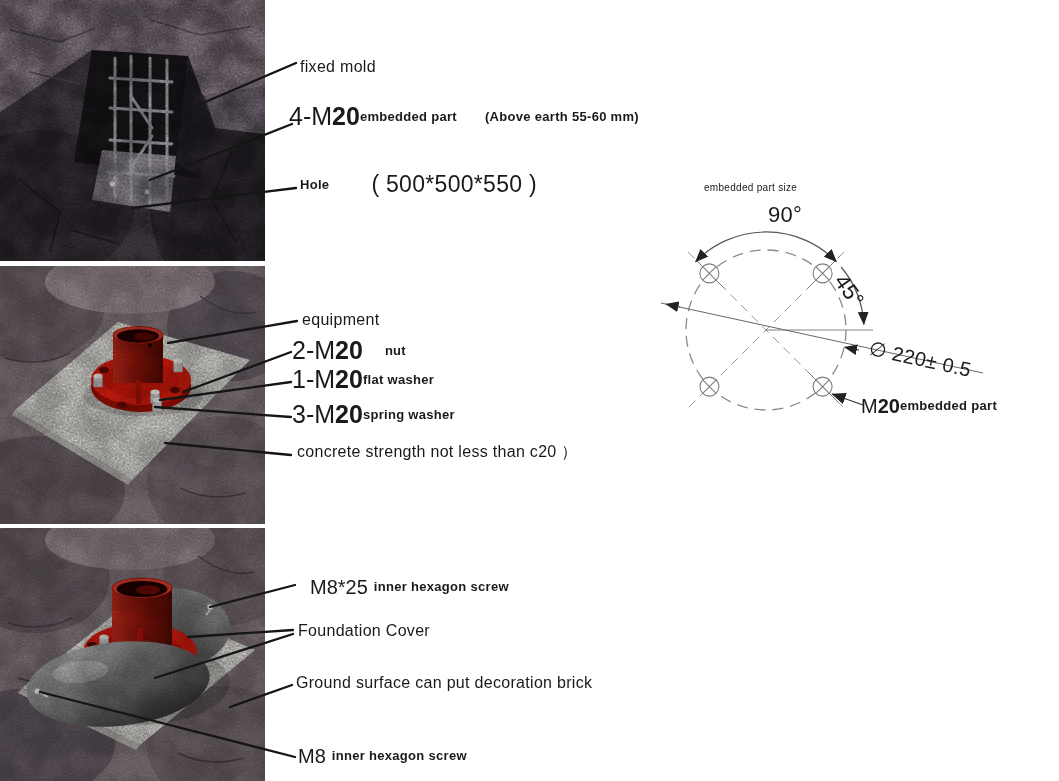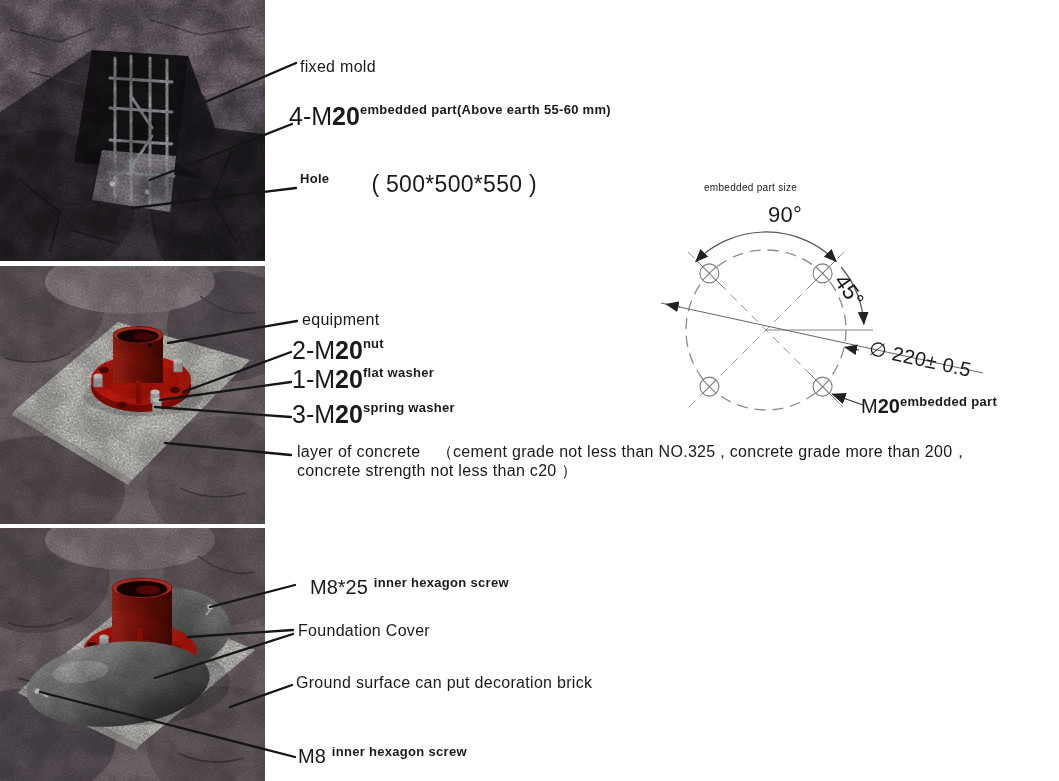--- a/index.html
+++ b/index.html
@@ -3,27 +3,27 @@
 <meta charset="utf-8">
 <style>
   html,body{margin:0;padding:0;background:#ffffff;}
   body{width:1059px;height:781px;position:relative;overflow:hidden;
        font-family:"Liberation Sans", sans-serif;color:#1a1a1a;}
   .photo{position:absolute;left:0;z-index:1;}
   #leaders{position:absolute;left:0;top:0;z-index:4;pointer-events:none;}
   #dimsvg{position:absolute;left:640px;top:170px;z-index:2;}
   .lbl{position:absolute;z-index:6;white-space:nowrap;letter-spacing:.3px;
        font-size:16px;line-height:1.1;}
-  .row{display:flex;align-items:flex-start;}
+  .row{display:flex;align-items:center;}
   .big{font-size:25px;letter-spacing:0;}
   .bignum{font-size:25px;font-weight:bold;letter-spacing:0;}
   .mid{font-size:20px;letter-spacing:0;}
   .midb{font-size:20px;font-weight:bold;letter-spacing:0;}
   .sm{font-size:13px;font-weight:bold;}
-  .note{margin-left:0;}
+  .note{margin-left:28px;}
   .gap26{margin-left:42px;font-size:23px;}
   .wrapblock{white-space:normal;width:760px;line-height:19px;}
   .rot{transform-origin:0 0;}
   .dtitle{font-size:10px;}
   .a90{font-size:22px;}
   .a45{font-size:22px;transform:rotate(55deg);}
   .dia{font-size:20px;transform:rotate(12.5deg);}
 </style>
 </head>
 <body>
@@ -269,37 +269,36 @@
 <div class="lbl row" style="left:300px;top:172px">
   <span class="sm">Hole</span>
     <span class="gap26">( 500*500*550 )</span>
 </div>
 
 <div class="lbl" style="left:302px;top:311px">equipment</div>
 
 <div class="lbl row" style="left:292px;top:337px">
   <span class="big">2-M</span>
     <span class="bignum">20</span>
-    <span class="sm" style="margin-left:0">nut</span>
+    <span class="sm" style="margin-left:22px">nut</span>
 </div>
 
 <div class="lbl row" style="left:292px;top:366px">
   <span class="big">1-M</span>
     <span class="bignum">20</span>
     <span class="sm">flat washer</span>
 </div>
 
 <div class="lbl row" style="left:292px;top:401px">
   <span class="big">3-M</span>
     <span class="bignum">20</span>
     <span class="sm">spring washer</span>
 </div>
 
 <div class="lbl wrapblock" style="left:297px;top:442px">
-  <div>layer of concrete　（cement grade not less than NO.325 , concrete grade more than 200，</div>
   <div>concrete strength not less than  c20 ）</div>
 </div>
 
 <div class="lbl row" style="left:310px;top:576px">
   <span class="mid">M8*25</span>
     <span class="sm" style="margin-left:6px">inner hexagon screw</span>
 </div>
 
 <div class="lbl" style="left:298px;top:622px">Foundation Cover</div>
 

